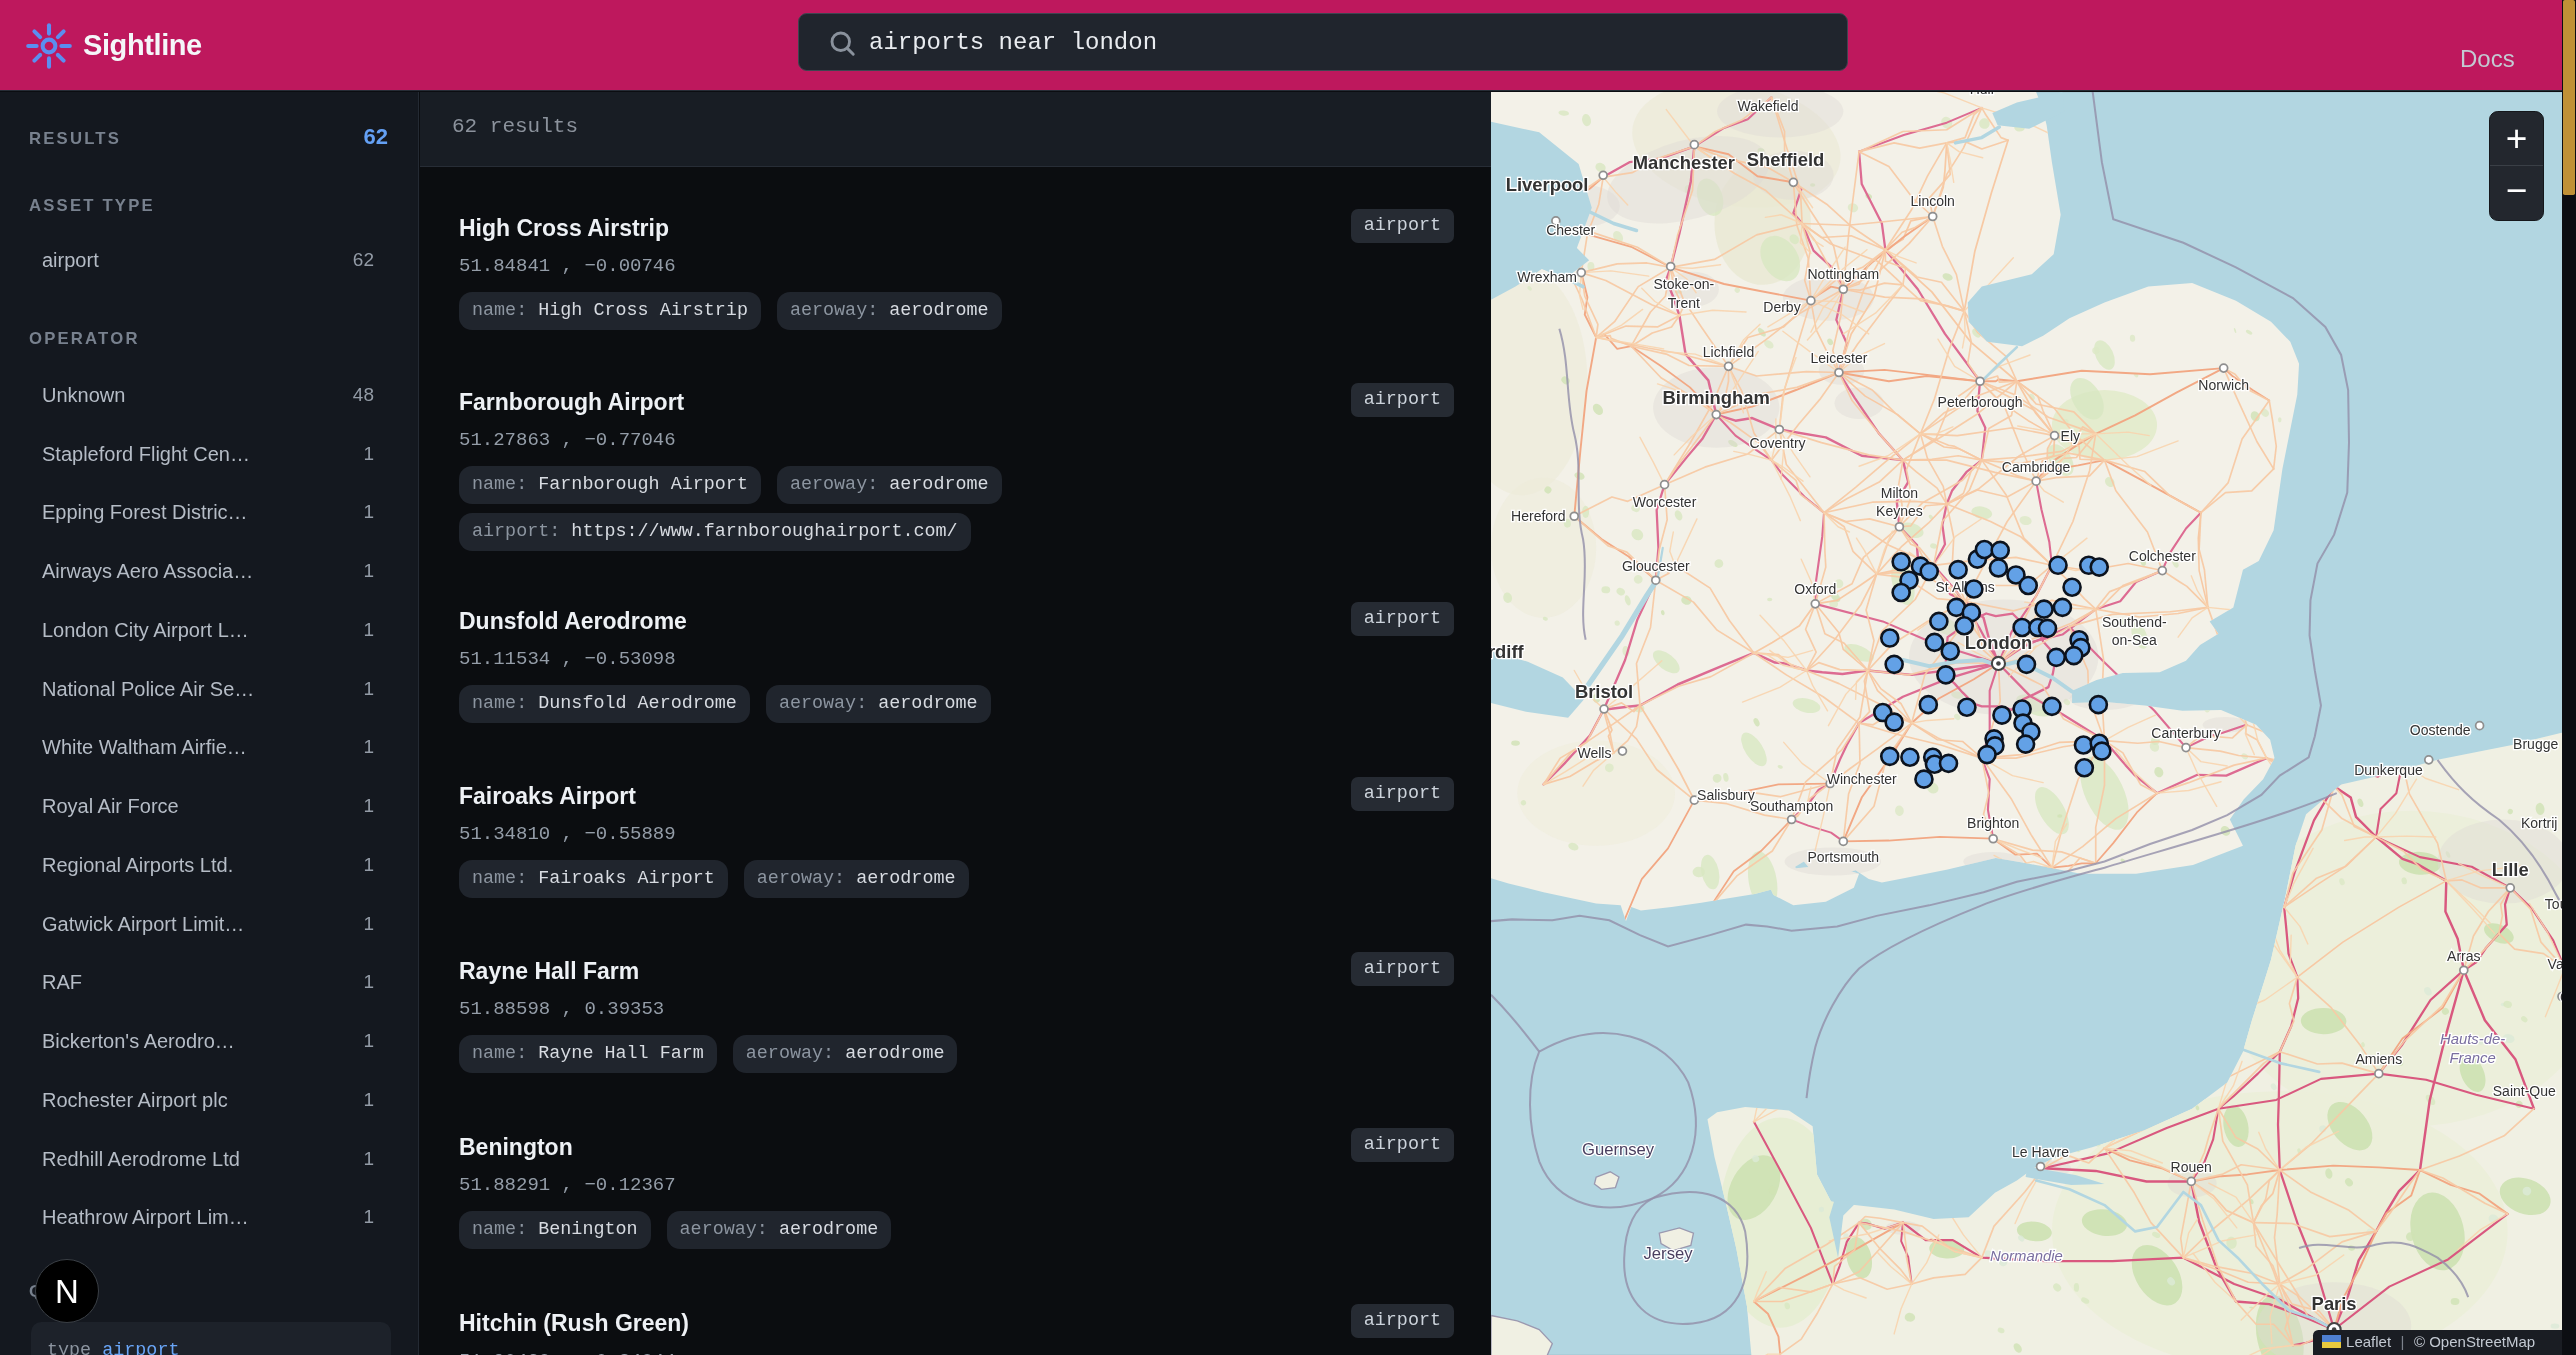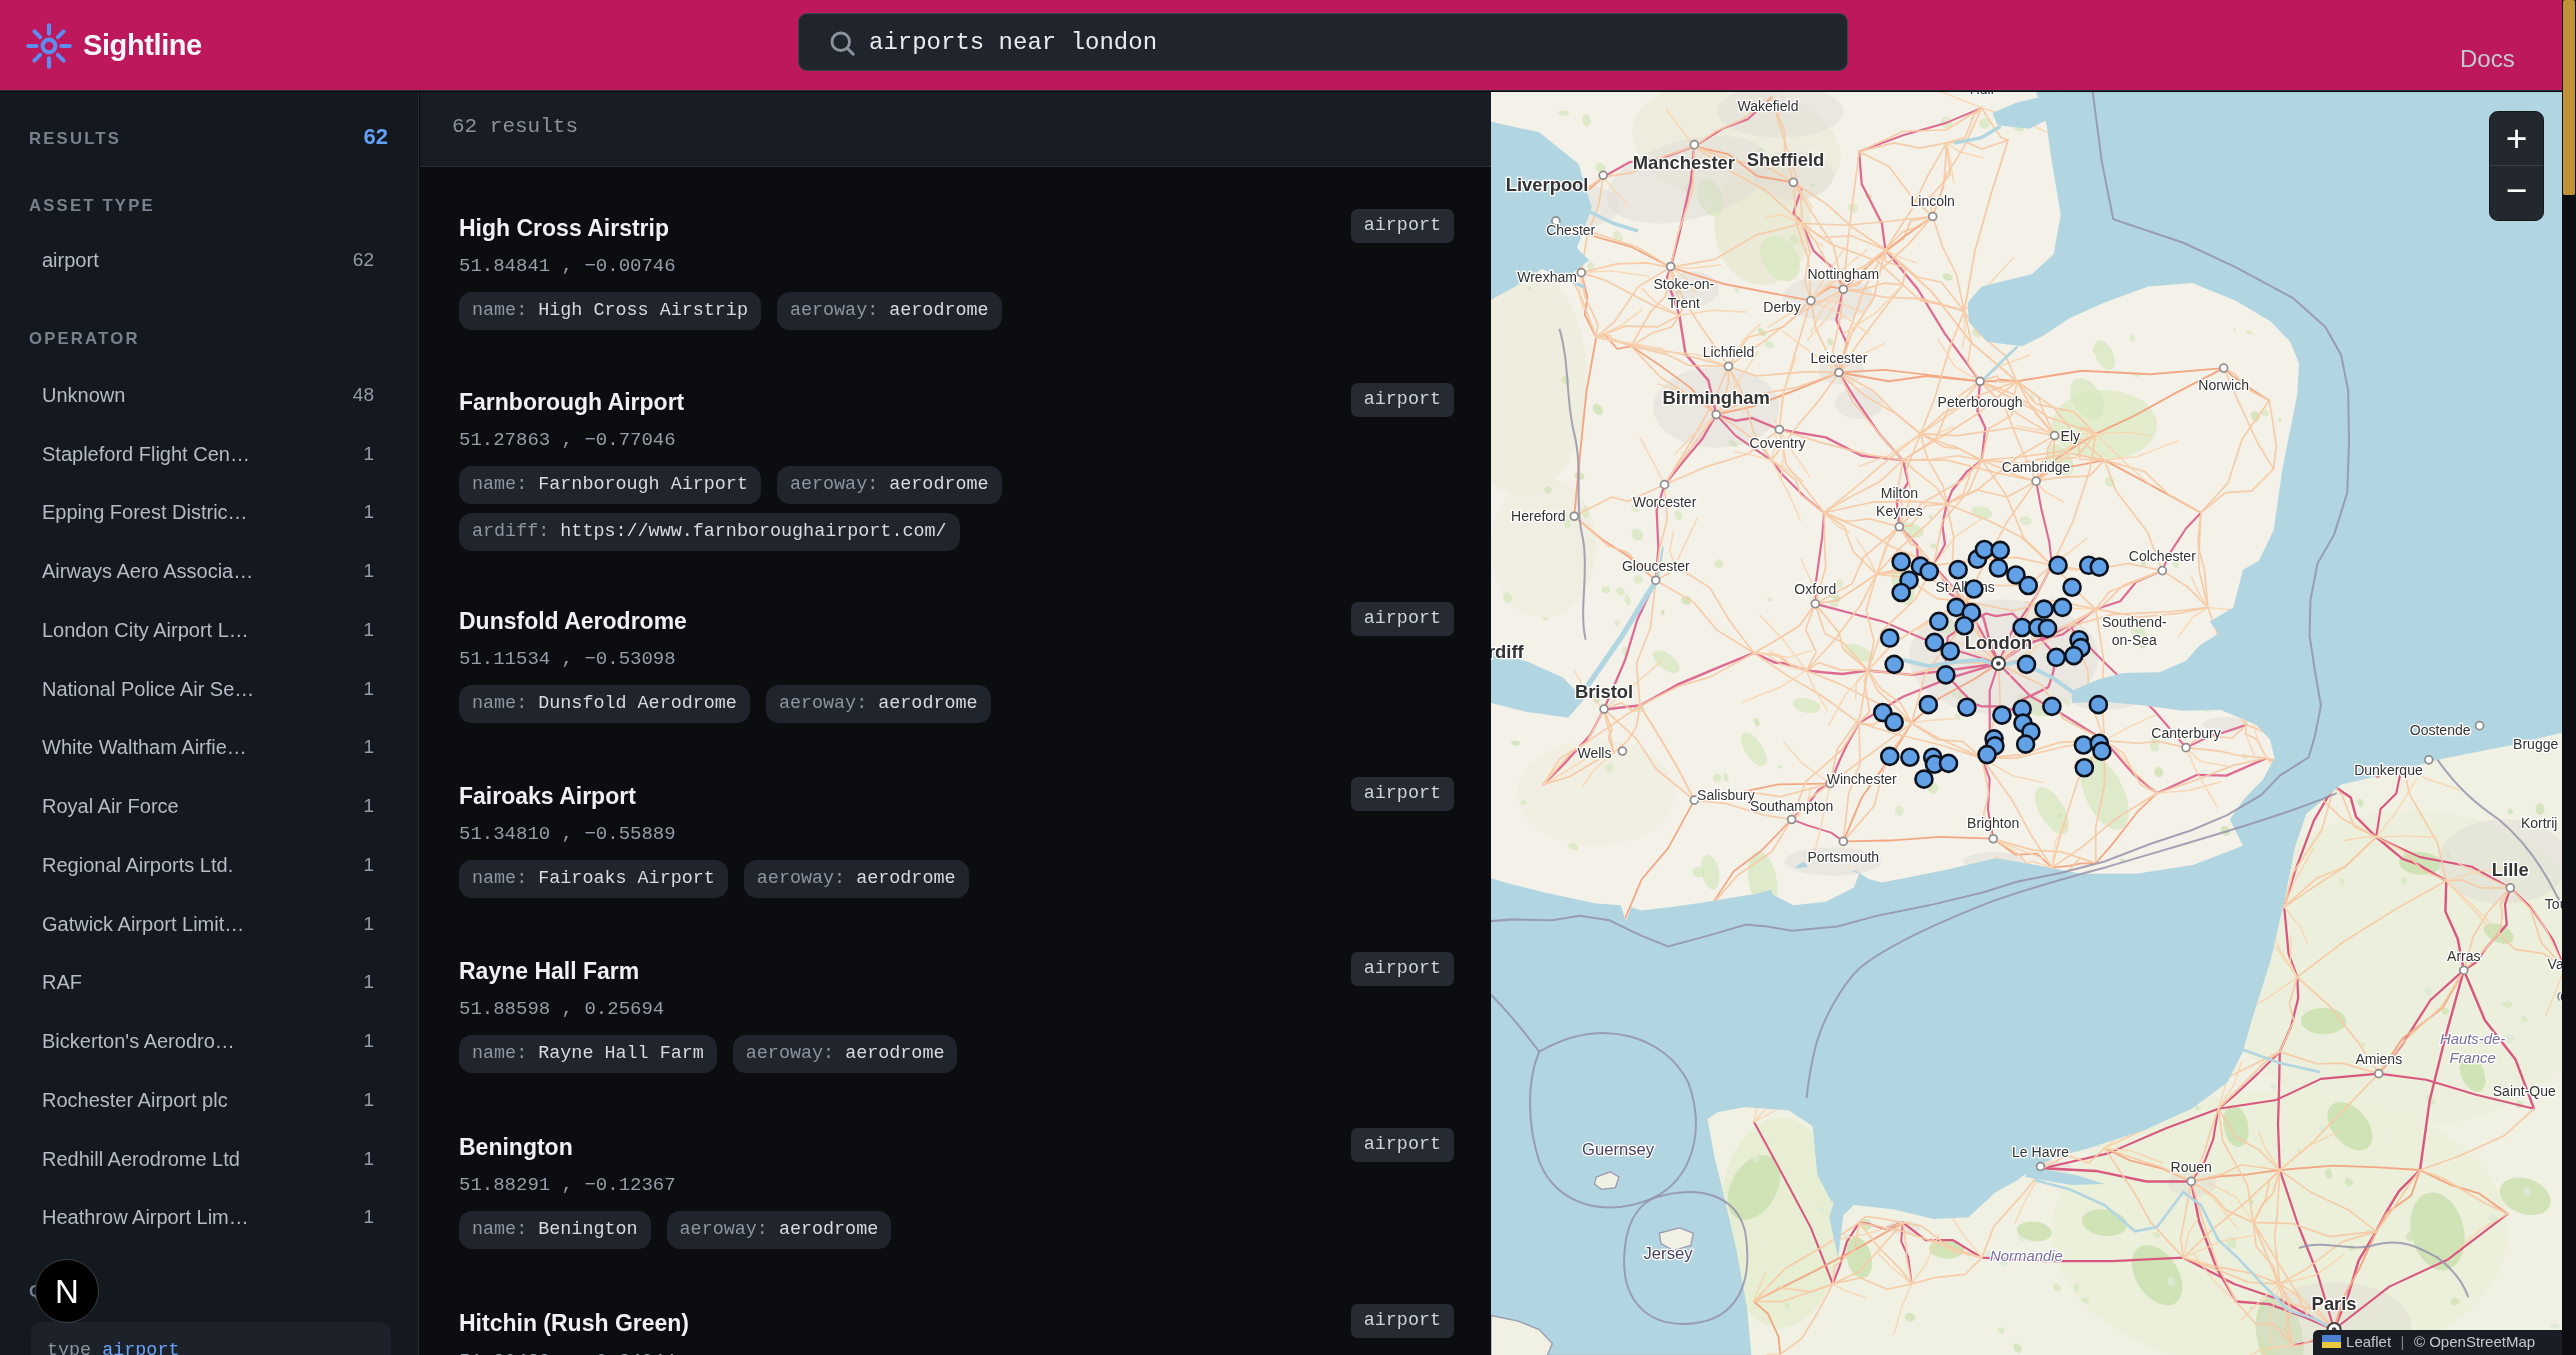--- a/index.html
+++ b/index.html
@@ -1107,38 +1107,38 @@
     <span class="chip">airport</span>
     <div class="ititle">High Cross Airstrip</div>
     <div class="icoord">51.84841 , −0.00746</div>
     <div class="pillrow"><span class="pill"><span class="pk">name:</span> <span class="pv">High Cross Airstrip</span></span><span class="pill"><span class="pk">aeroway:</span> <span class="pv">aerodrome</span></span></div>
   </div>
   <div class="item" style="top:297px">
     <span class="chip">airport</span>
     <div class="ititle">Farnborough Airport</div>
     <div class="icoord">51.27863 , −0.77046</div>
     <div class="pillrow"><span class="pill"><span class="pk">name:</span> <span class="pv">Farnborough Airport</span></span><span class="pill"><span class="pk">aeroway:</span> <span class="pv">aerodrome</span></span></div>
-      <div class="pillrow" style="margin-top:8.8px"><span class="pill"><span class="pk">ardiff:</span> <span class="pv">https://www.farnboroughairport.com/</span></span></div>
+      <div class="pillrow" style="margin-top:8.8px"><span class="pill"><span class="pk">airport:</span> <span class="pv">https://www.farnboroughairport.com/</span></span></div>
   </div>
   <div class="item" style="top:516px">
     <span class="chip">airport</span>
     <div class="ititle">Dunsfold Aerodrome</div>
     <div class="icoord">51.11534 , −0.53098</div>
     <div class="pillrow"><span class="pill"><span class="pk">name:</span> <span class="pv">Dunsfold Aerodrome</span></span><span class="pill"><span class="pk">aeroway:</span> <span class="pv">aerodrome</span></span></div>
   </div>
   <div class="item" style="top:691px">
     <span class="chip">airport</span>
     <div class="ititle">Fairoaks Airport</div>
     <div class="icoord">51.34810 , −0.55889</div>
     <div class="pillrow"><span class="pill"><span class="pk">name:</span> <span class="pv">Fairoaks Airport</span></span><span class="pill"><span class="pk">aeroway:</span> <span class="pv">aerodrome</span></span></div>
   </div>
   <div class="item" style="top:866px">
     <span class="chip">airport</span>
     <div class="ititle">Rayne Hall Farm</div>
-    <div class="icoord">51.88598 , 0.25694</div>
+    <div class="icoord">51.88598 , 0.39353</div>
     <div class="pillrow"><span class="pill"><span class="pk">name:</span> <span class="pv">Rayne Hall Farm</span></span><span class="pill"><span class="pk">aeroway:</span> <span class="pv">aerodrome</span></span></div>
   </div>
   <div class="item" style="top:1042px">
     <span class="chip">airport</span>
     <div class="ititle">Benington</div>
     <div class="icoord">51.88291 , −0.12367</div>
     <div class="pillrow"><span class="pill"><span class="pk">name:</span> <span class="pv">Benington</span></span><span class="pill"><span class="pk">aeroway:</span> <span class="pv">aerodrome</span></span></div>
   </div>
   <div class="item" style="top:1218px">
     <span class="chip">airport</span>

